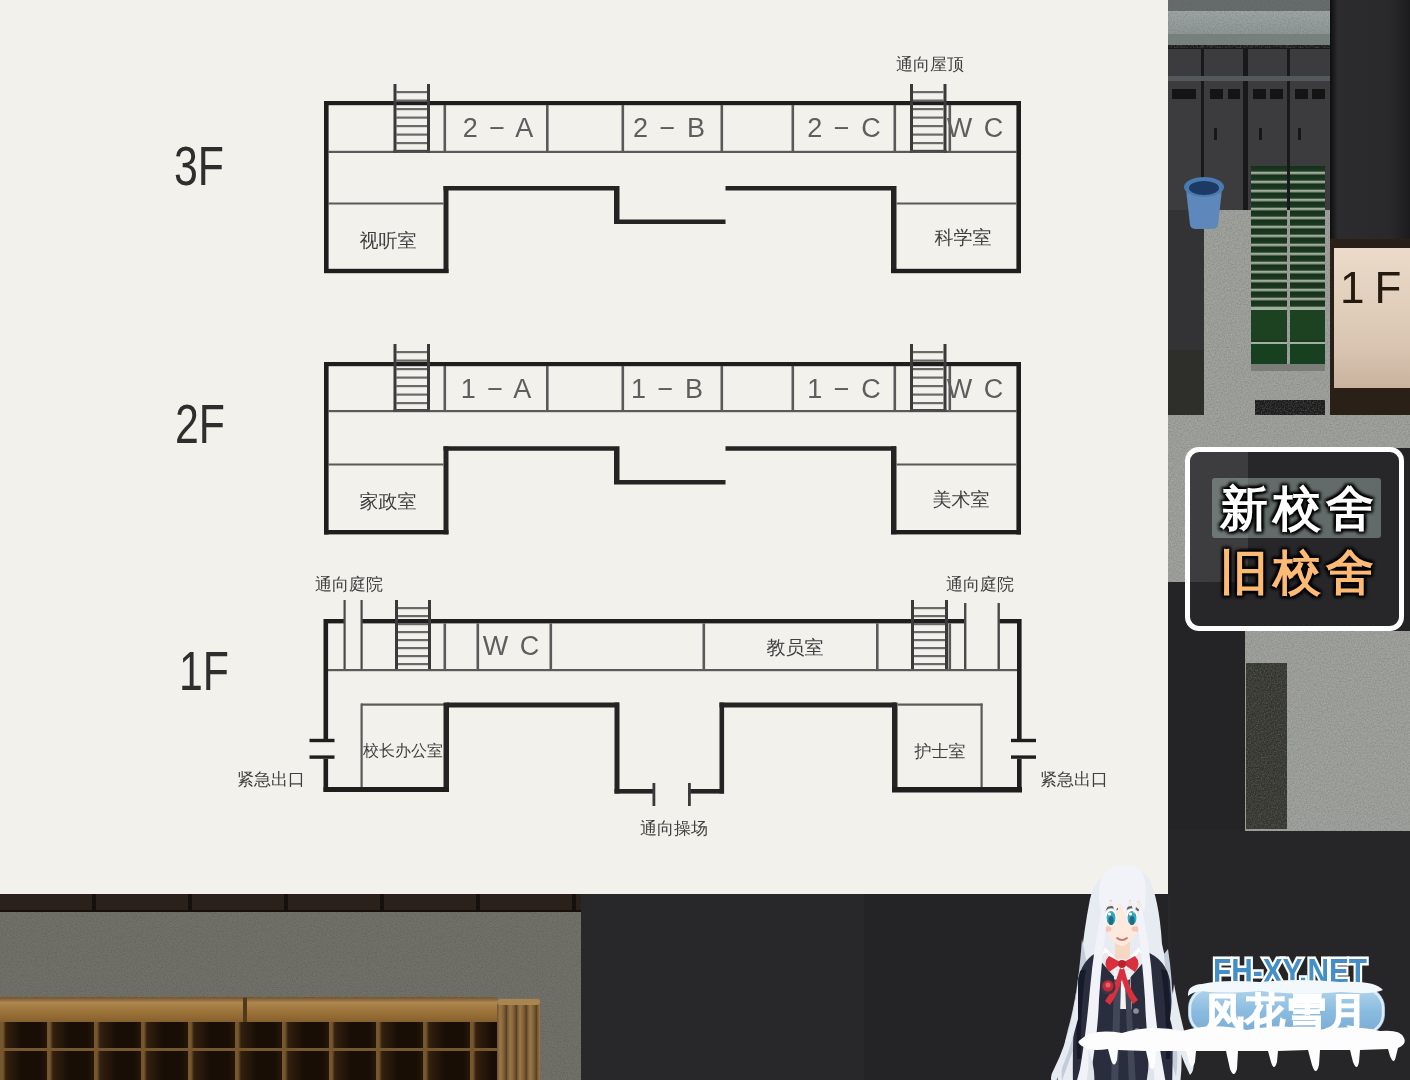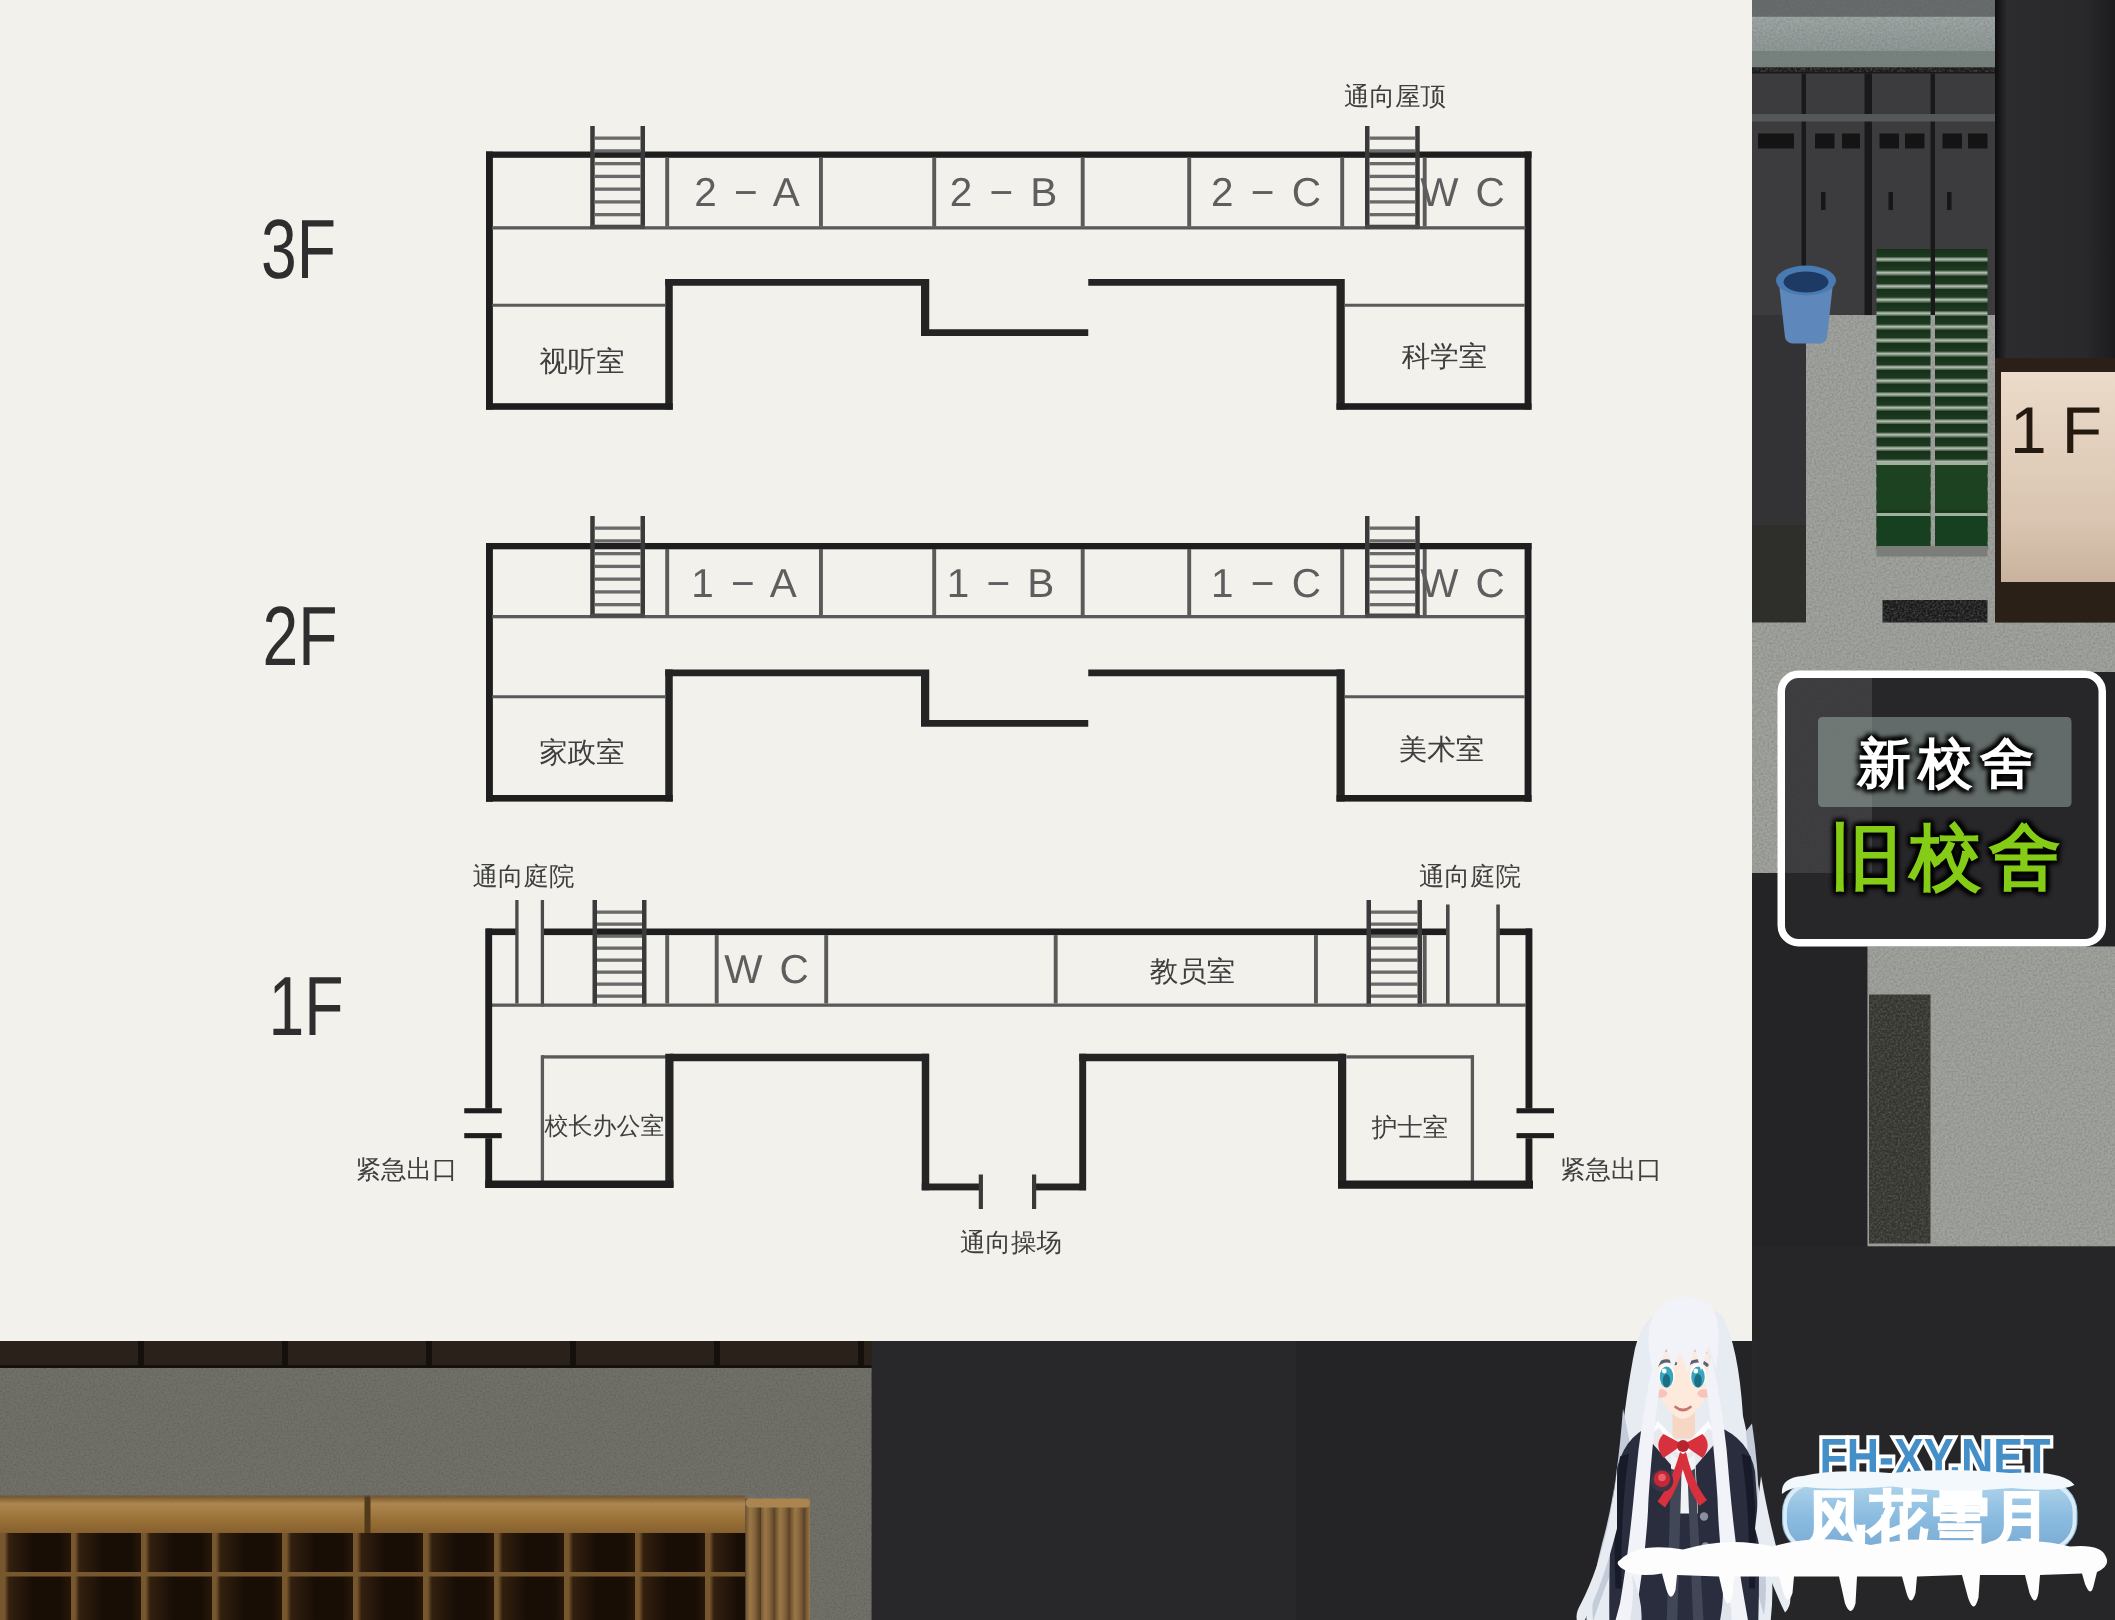--- a/index.html
+++ b/index.html
@@ -380,23 +380,23 @@
 
   <rect x="892" y="787" width="130" height="5.5" fill="#1e1e1e"></rect>
 </g>
 </svg>
 </div>
 
 <div class="abs" style="left:1185px;top:447px;width:219px;height:184px;background:rgba(40,40,44,0.82);border:5px solid #fff;border-radius:14px;box-sizing:border-box;"></div>
 
 <div class="abs" style="left:1212px;top:478px;width:169px;height:60px;background:rgba(170,190,182,0.45);border-radius:3px;"></div>
 
-<div class="abs" style="left:1210px;top:481px;width:174px;height:55px;color:#fff;font-size:36px;font-weight:bold;text-align:center;line-height:55px;letter-spacing:5px;text-indent:5px;text-shadow:2px 2px 3px #000,-2px -2px 3px #000,2px -2px 3px #000,-2px 2px 3px #000;">新校舍</div>
-
-<div class="abs" style="left:1210px;top:545px;width:174px;height:55px;color:#84cc16;font-size:48px;font-weight:bold;text-align:center;line-height:55px;letter-spacing:5px;text-indent:5px;text-shadow:2px 2px 3px #000,-2px -2px 3px #000,2px -2px 3px #000,-2px 2px 3px #000;">旧校舍</div>
+<div class="abs" style="left:1210px;top:481px;width:174px;height:55px;color:#fff;font-size:48px;font-weight:bold;text-align:center;line-height:55px;letter-spacing:5px;text-indent:5px;text-shadow:2px 2px 3px #000,-2px -2px 3px #000,2px -2px 3px #000,-2px 2px 3px #000;">新校舍</div>
+
+<div class="abs" style="left:1210px;top:545px;width:174px;height:55px;color:#fdba74;font-size:48px;font-weight:bold;text-align:center;line-height:55px;letter-spacing:5px;text-indent:5px;text-shadow:2px 2px 3px #000,-2px -2px 3px #000,2px -2px 3px #000,-2px 2px 3px #000;">旧校舍</div>
 
 <svg class="abs" style="left:1030px;top:850px;" width="380" height="240" viewBox="0 0 380 240">
 <g transform="translate(-4,9)">
 
   <path d="M92 12 Q70 14 64 40 Q58 70 54 110 Q50 155 38 190 Q30 212 32 225 L52 225 Q51 196 57 172 L61 225 L130 225 L130 178 Q136 200 134 225 L154 225 Q158 196 152 160 Q144 120 136 85 Q133 38 122 18 Q109 7 92 12 Z" fill="#e7ebf2"></path>
 
   <path d="M56 80 Q52 135 42 170 Q34 200 36 222 Q44 198 52 180 Q60 150 62 110 Z" fill="#c4ccda"></path>
 
   <path d="M142 90 Q148 130 146 160 Q154 190 150 218 Q144 195 136 175 Q142 130 138 95 Z" fill="#c4ccda"></path>
 

